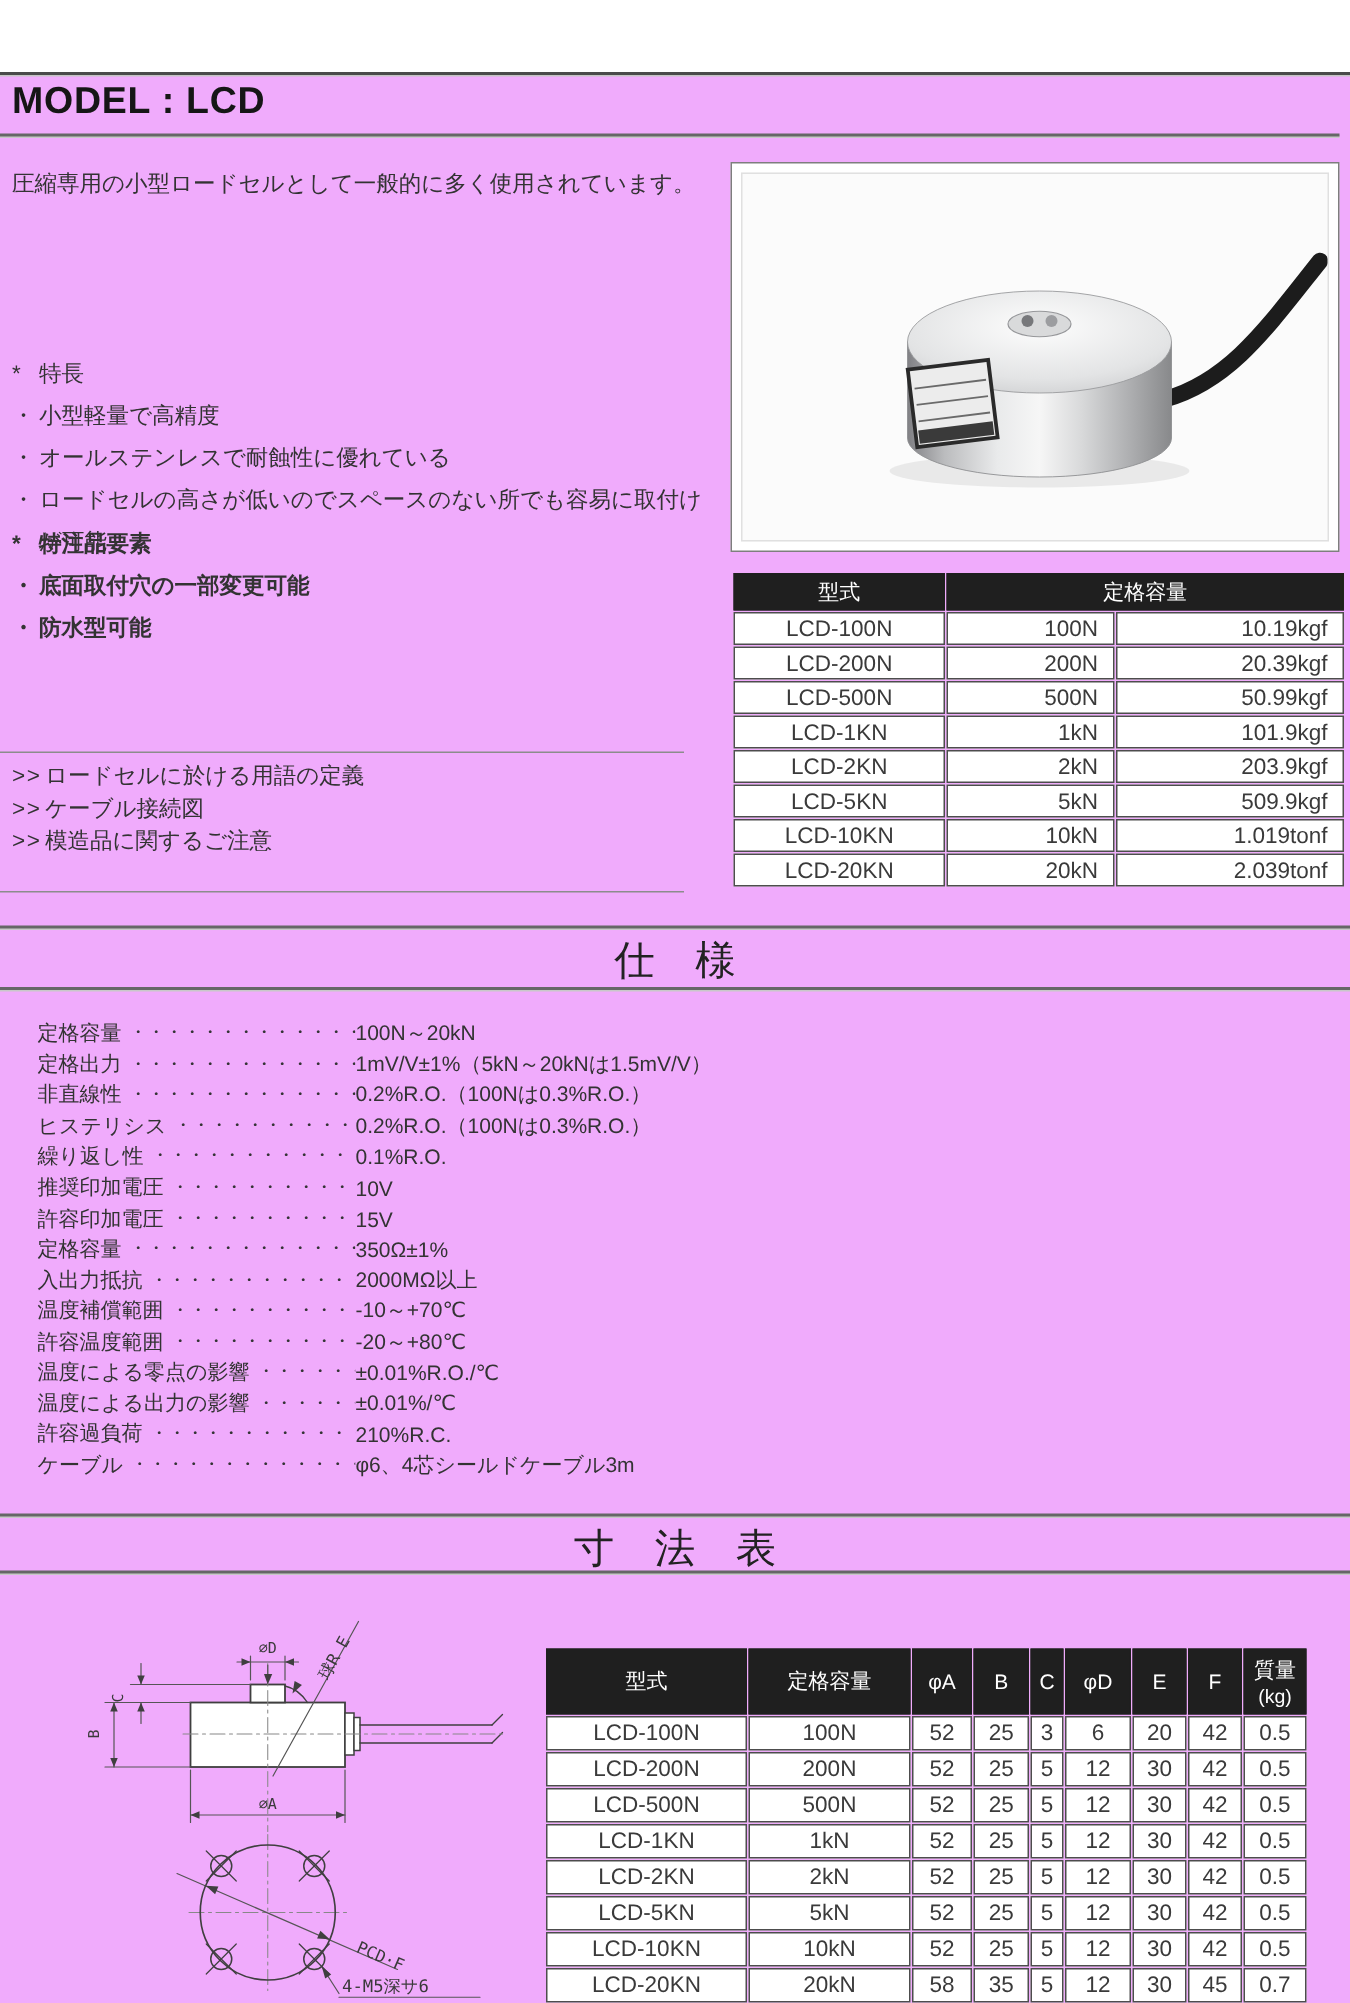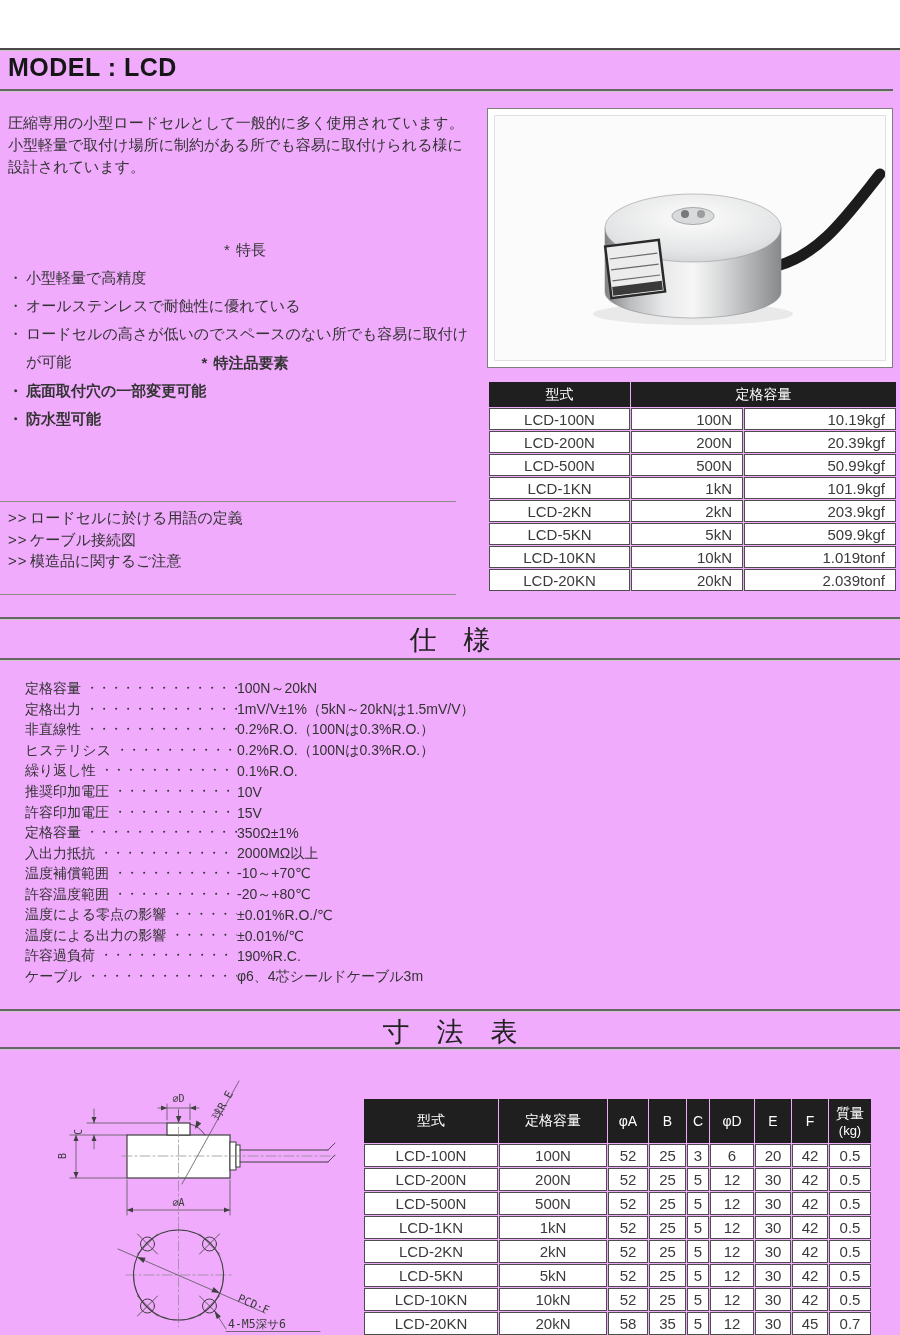--- a/index.html
+++ b/index.html
@@ -9,21 +9,21 @@
 
   .rule-heavy { position:absolute; left:0; height:2px; background:#4a4a4a; box-shadow:0 1px 0 #c4c4c4; }
   .rule-mid   { position:absolute; left:0; height:2px; background:#666;   box-shadow:0 1px 0 #c8c8c8; }
   .rule-thin  { position:absolute; height:1px; background:#8c8c8c; }
 
   .page-title { position:absolute; left:8px; top:5px; font-size:25px; font-weight:bold; color:#161616; letter-spacing:.5px; }
 
   .intro { position:absolute; left:8px; top:64px; width:468px; font-size:15px; line-height:22px; color:#333; }
 
   .feat-block { position:absolute; left:8px; width:468px; font-size:15px; color:#333; }
-  .feat-heading { height:28px; line-height:28px;text-align:center; }
+  .feat-heading { height:28px; line-height:28px; }
   .bullet-row { height:28px; line-height:28px; display:flex; }
   .bullet { width:18px; flex:0 0 18px; text-align:left; }
   .star { display:inline-block; width:18px; }
 
   .links-block { position:absolute; left:8px; top:459px; width:460px; font-size:15px; }
   .link-row { line-height:21.5px; display:flex; }
   .link-prefix { width:22px; flex:0 0 22px; color:#333; letter-spacing:1px; }
   .link-label { color:#333; cursor:pointer; }
   .link-note { line-height:21.5px; padding-left:22px; color:#333; }
 
@@ -59,21 +59,20 @@
 
 <div class="page">
 
   <div class="rule-heavy" style="top:0; width:900px;"></div>
 
   <h1 class="page-title">MODEL : LCD</h1>
   <div class="rule-mid" style="top:41px; width:893px;"></div>
 
   <div class="intro">
       <div>圧縮専用の小型ロードセルとして一般的に多く使用されています。</div>
-      <div>小型軽量で取付け場所に制約がある所でも容易に取付けられる様に設計されています。</div>
     </div>
 
   <div class="feat-block" style="top:188px;">
     <div class="feat-heading">
       <span class="star">*</span><span>特長</span>
     </div>
     <div>
         <div class="bullet-row">
           <span class="bullet">・</span>
           <span>小型軽量で高精度</span>
@@ -309,21 +308,21 @@
           <span class="spec-label">温度による出力の影響</span>
           <span class="spec-dots">・・・・・・・・・・・・・・・・・・・・・・・・</span>
         </span>
         <span class="spec-value">±0.01%/℃</span>
       </div>
       <div class="spec-row">
         <span class="spec-left">
           <span class="spec-label">許容過負荷</span>
           <span class="spec-dots">・・・・・・・・・・・・・・・・・・・・・・・・</span>
         </span>
-        <span class="spec-value">190%R.C.</span>
+        <span class="spec-value">210%R.C.</span>
       </div>
       <div class="spec-row">
         <span class="spec-left">
           <span class="spec-label">ケーブル</span>
           <span class="spec-dots">・・・・・・・・・・・・・・・・・・・・・・・・</span>
         </span>
         <span class="spec-value">φ6、4芯シールドケーブル3m</span>
       </div>
     </div>
 

